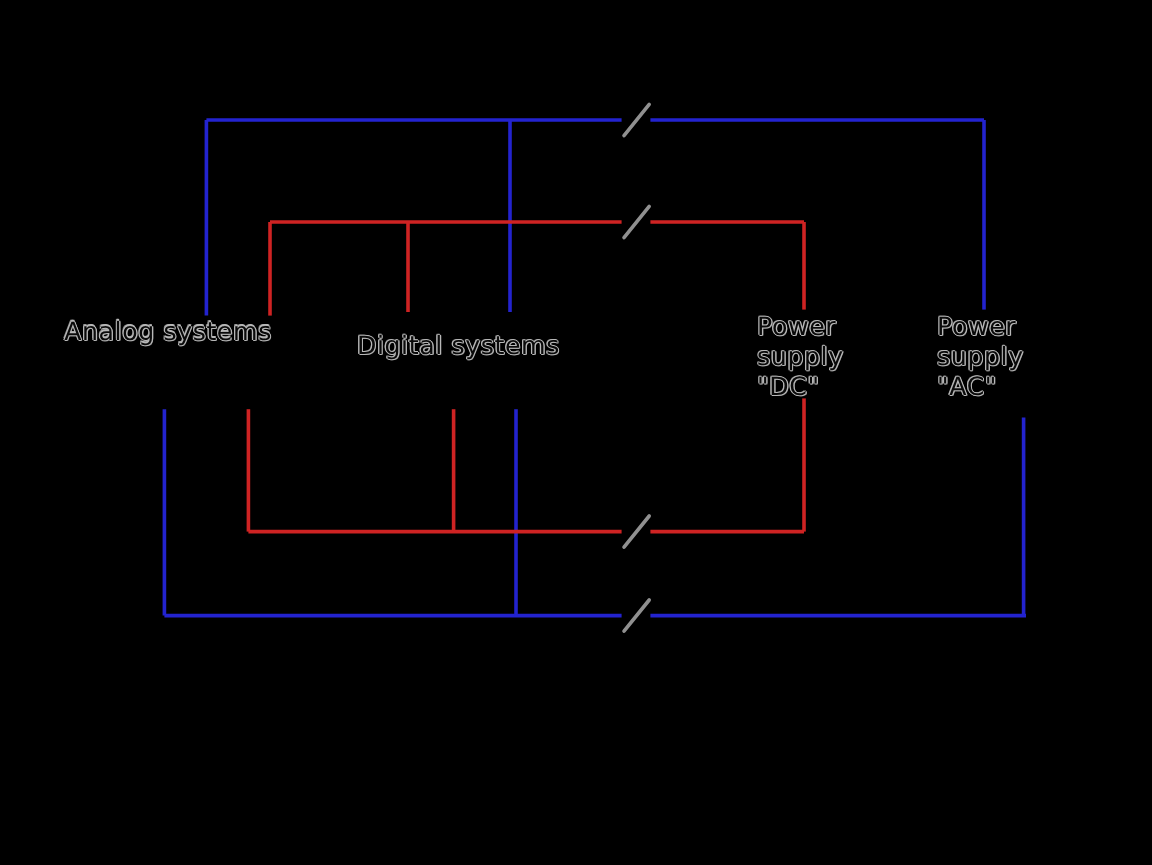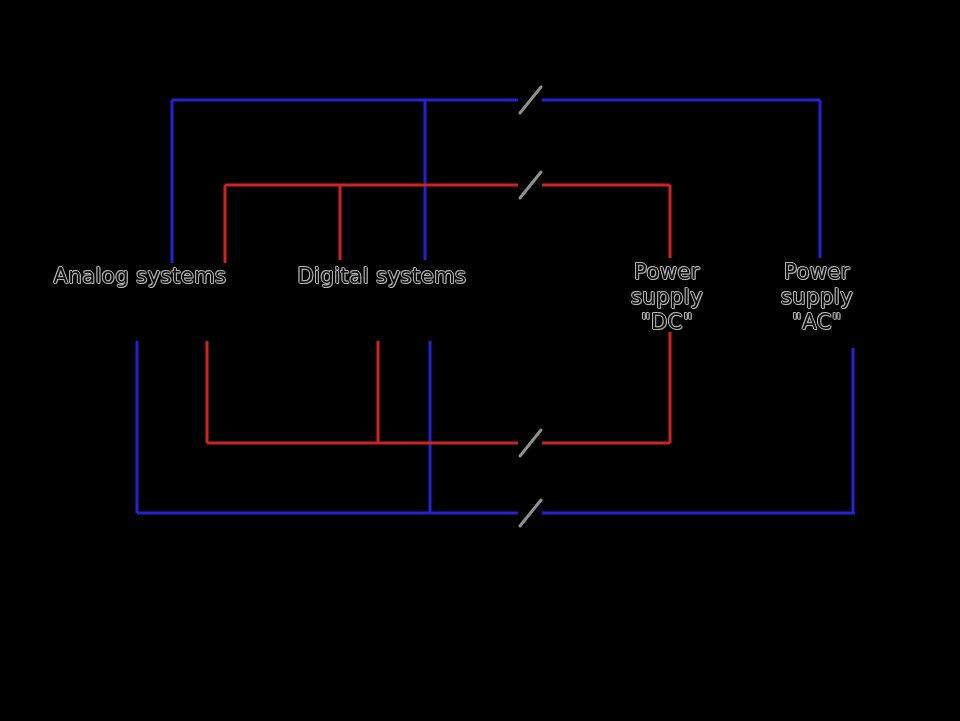--- a/index.html
+++ b/index.html
@@ -19,21 +19,21 @@
     position: absolute;
     left: 0;
     top: 0;
   }
   .node-label {
     position: absolute;
     transform: translateX(-50%);
     color: #0a0a0a;
     font-size: 21px;
     line-height: 25px;
-    text-align: center;
+    text-align: left;
     white-space: pre-line;
     letter-spacing: 0.5px;
     
     text-shadow:
       1px 0 0 #b8b8b8,
       -1px 0 0 #b8b8b8,
       0 1px 0 #b8b8b8,
       0 -1px 0 #b8b8b8,
       1px 1px 0 #8a8a8a,
       -1px -1px 0 #8a8a8a;
@@ -83,21 +83,21 @@
     <g stroke-width="3" stroke-linecap="round" fill="none">
       <line x1="520" y1="113" x2="541" y2="87" stroke="#909090"></line>
       <line x1="520" y1="198" x2="541" y2="172" stroke="#909090"></line>
       <line x1="520" y1="456" x2="541" y2="430" stroke="#909090"></line>
       <line x1="520" y1="526" x2="541" y2="500" stroke="#909090"></line>
     </g>
   </svg>
 
   <div class="node-label" style="left:140px; top:264px;">Analog systems</div>
 
-  <div class="node-label" style="left:382px; top:264px;">Digital systems</div>
+  <div class="node-label" style="left:382px; top:276px;">Digital systems</div>
 
   <div class="node-label" style="left:667px; top:260px;">Power
 supply
 "DC"</div>
 
   <div class="node-label" style="left:817px; top:260px;">Power
 supply
 "AC"</div>
 
 </div>

